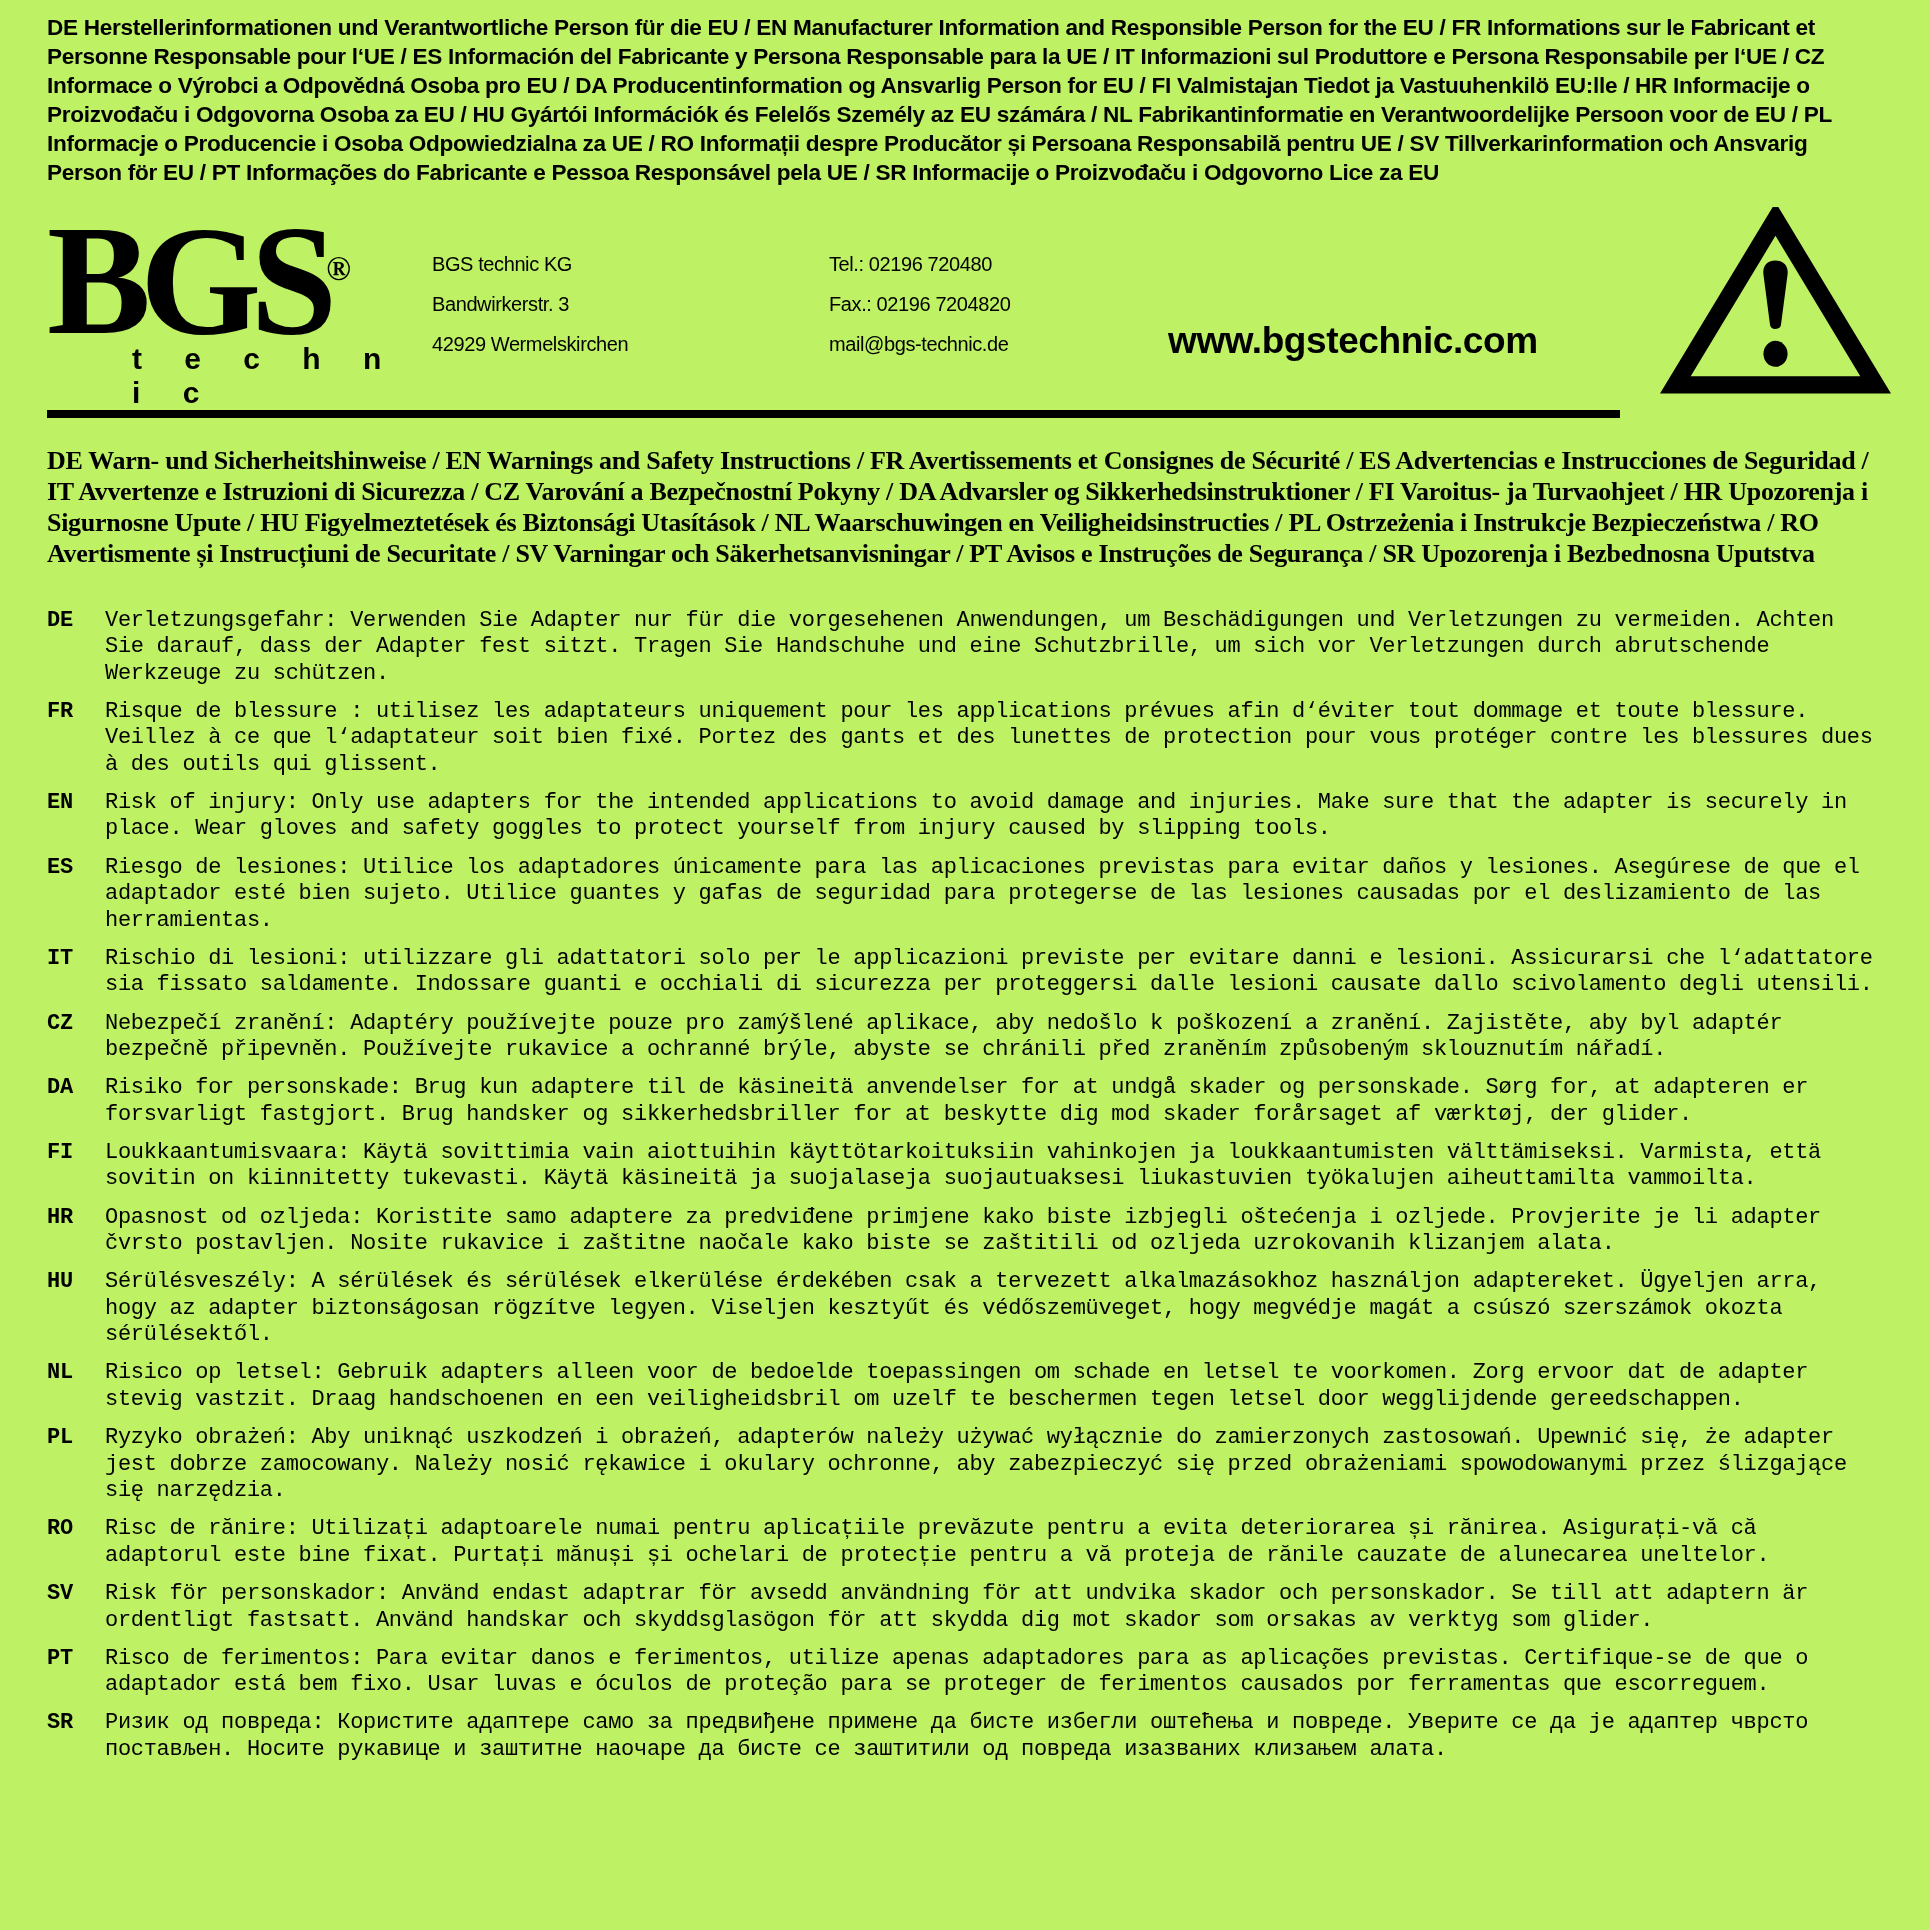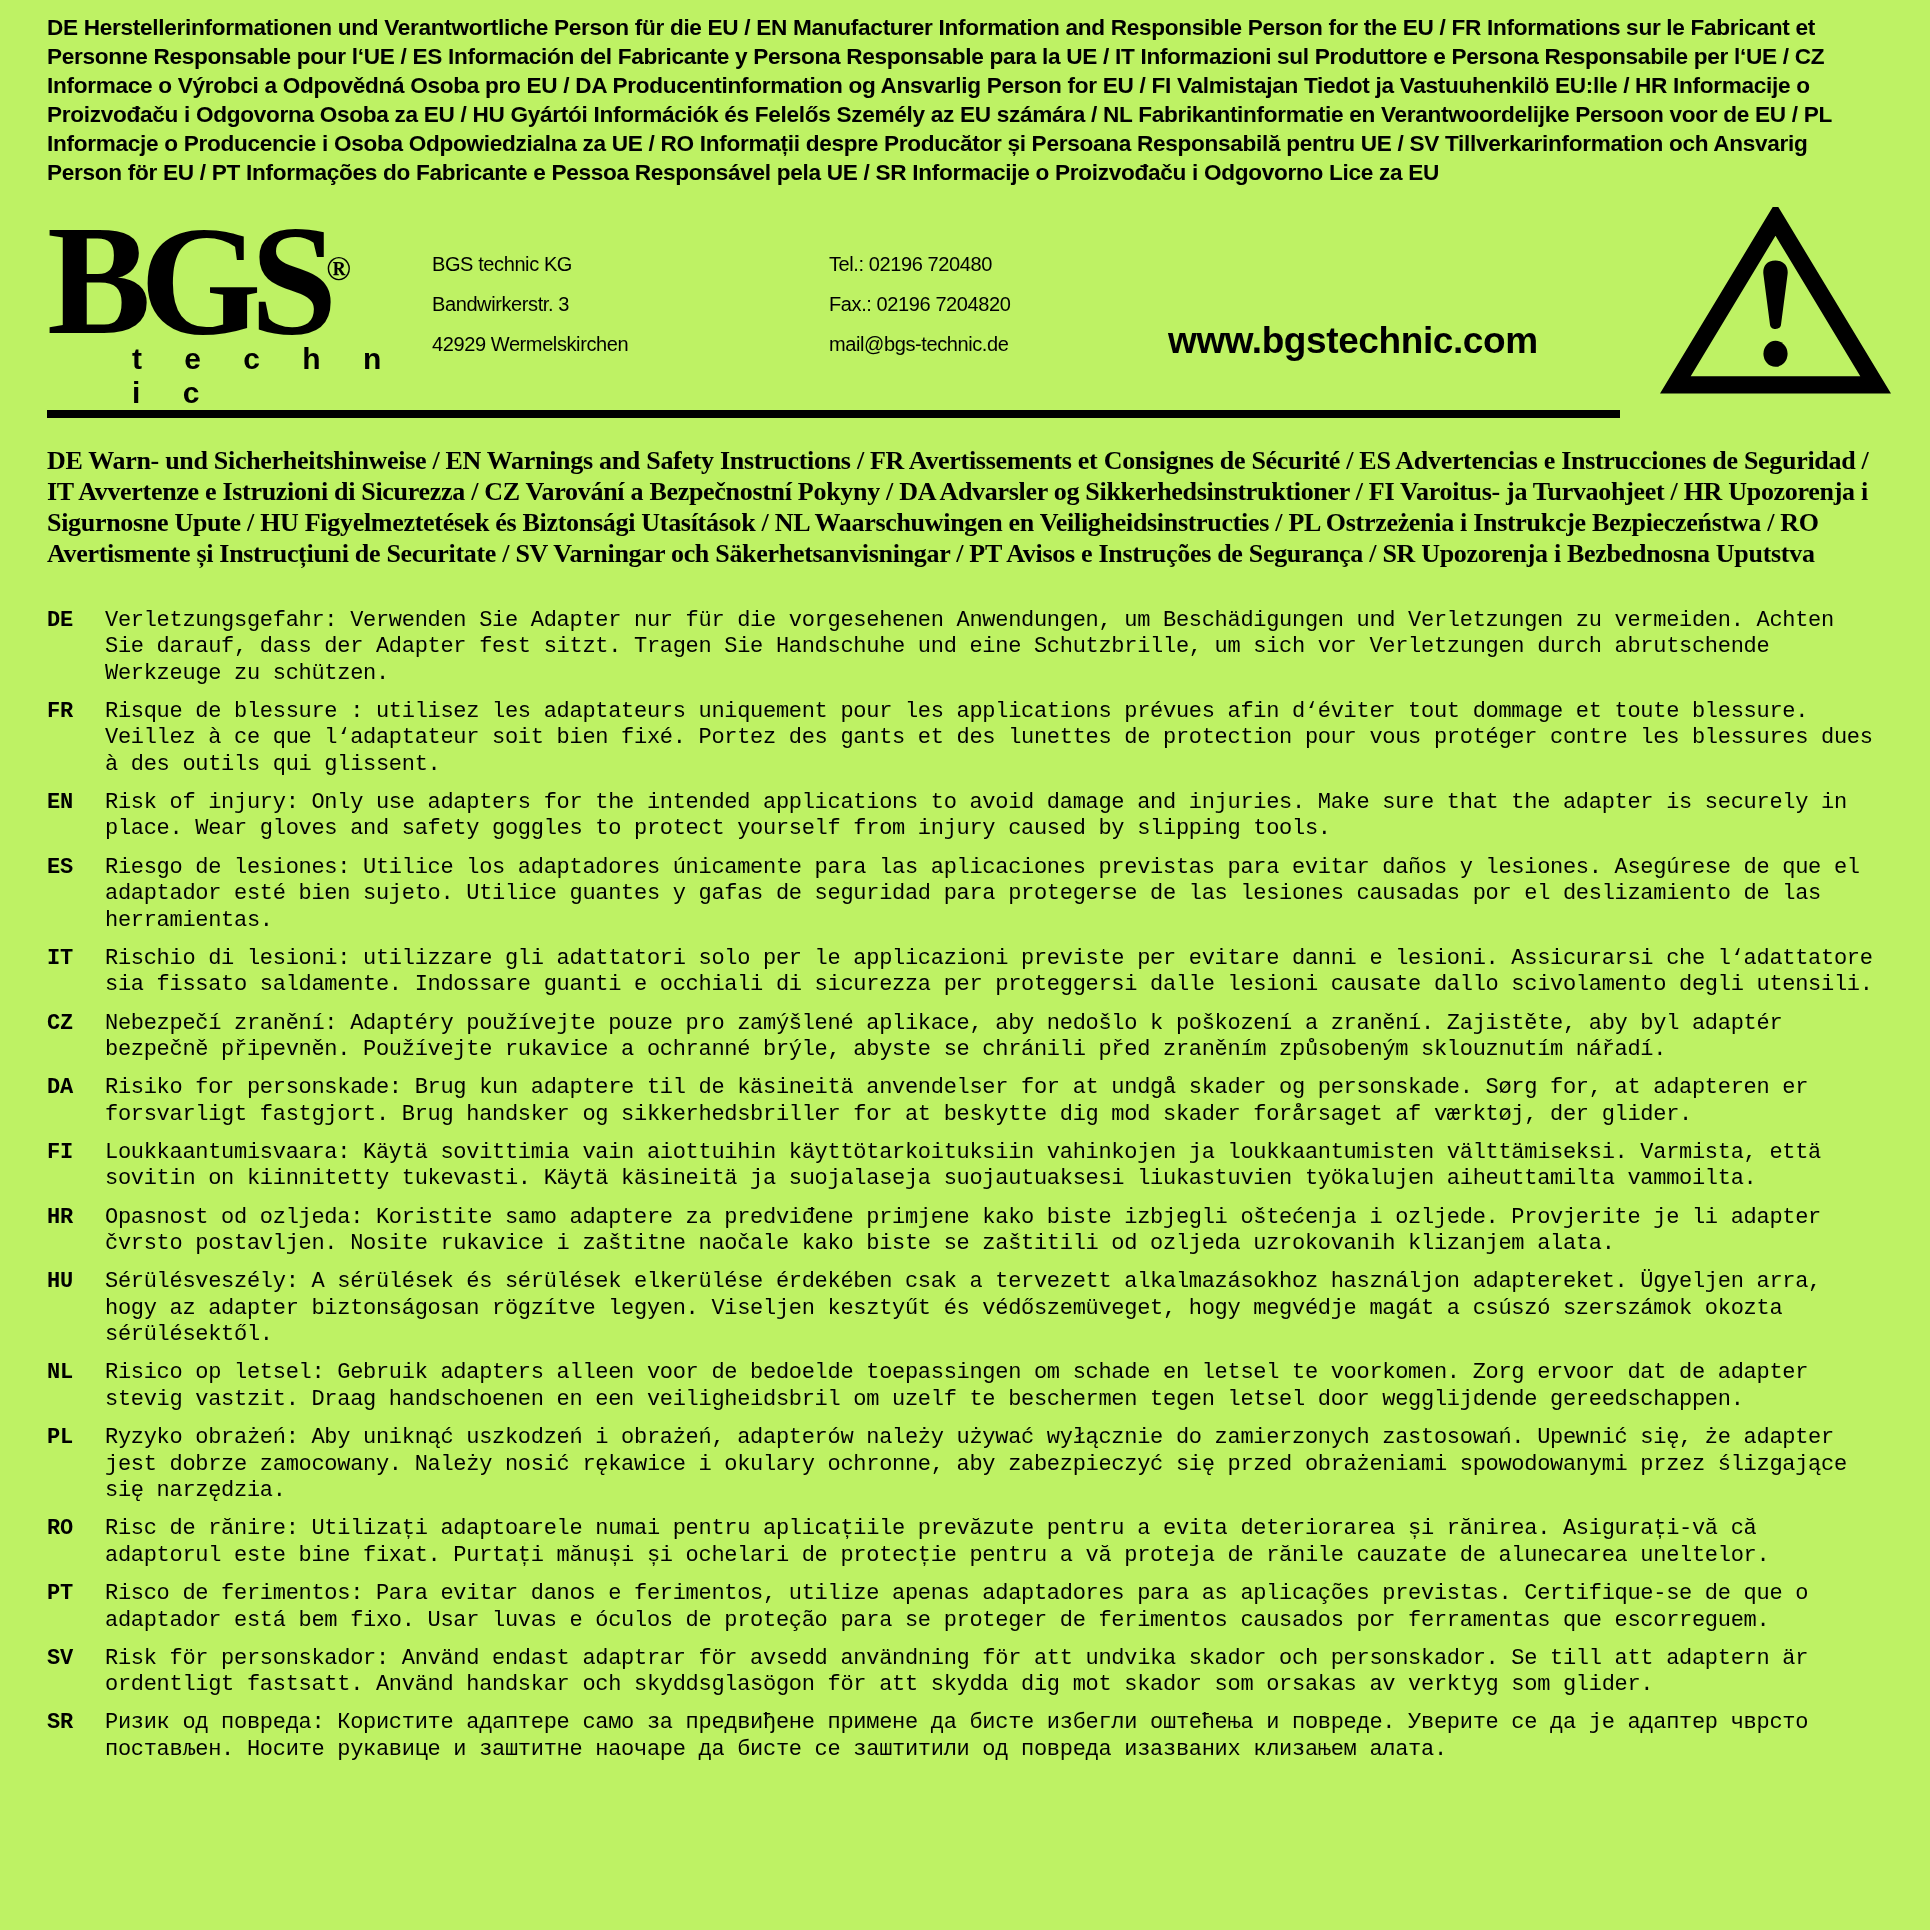--- a/index.html
+++ b/index.html
@@ -125,26 +125,26 @@
       </div>
     <div class="warning-item">
         <div class="lang-code">PL</div>
         <div class="warning-text">Ryzyko obrażeń: Aby uniknąć uszkodzeń i obrażeń, adapterów należy używać wyłącznie do zamierzonych zastosowań. Upewnić się, że adapter jest dobrze zamocowany. Należy nosić rękawice i okulary ochronne, aby zabezpieczyć się przed obrażeniami spowodowanymi przez ślizgające się narzędzia.</div>
       </div>
     <div class="warning-item">
         <div class="lang-code">RO</div>
         <div class="warning-text">Risc de rănire: Utilizați adaptoarele numai pentru aplicațiile prevăzute pentru a evita deteriorarea și rănirea. Asigurați-vă că adaptorul este bine fixat. Purtați mănuși și ochelari de protecție pentru a vă proteja de rănile cauzate de alunecarea uneltelor.</div>
       </div>
     <div class="warning-item">
+        <div class="lang-code">SV</div>
+        <div class="warning-text">Risk för personskador: Använd endast adaptrar för avsedd användning för att undvika skador och personskador. Se till att adaptern är ordentligt fastsatt. Använd handskar och skyddsglasögon för att skydda dig mot skador som orsakas av verktyg som glider.</div>
+      </div>
+    <div class="warning-item">
         <div class="lang-code">PT</div>
         <div class="warning-text">Risco de ferimentos: Para evitar danos e ferimentos, utilize apenas adaptadores para as aplicações previstas. Certifique-se de que o adaptador está bem fixo. Usar luvas e óculos de proteção para se proteger de ferimentos causados por ferramentas que escorreguem.</div>
-      </div>
-    <div class="warning-item">
-        <div class="lang-code">SV</div>
-        <div class="warning-text">Risk för personskador: Använd endast adaptrar för avsedd användning för att undvika skador och personskador. Se till att adaptern är ordentligt fastsatt. Använd handskar och skyddsglasögon för att skydda dig mot skador som orsakas av verktyg som glider.</div>
       </div>
     <div class="warning-item">
         <div class="lang-code">SR</div>
         <div class="warning-text">Ризик од повреда: Користите адаптере само за предвиђене примене да бисте избегли оштећења и повреде. Уверите се да је адаптер чврсто постављен. Носите рукавице и заштитне наочаре да бисте се заштитили од повреда изазваних клизањем алата.</div>
       </div>
   </div>
 
 </div>
 
 

